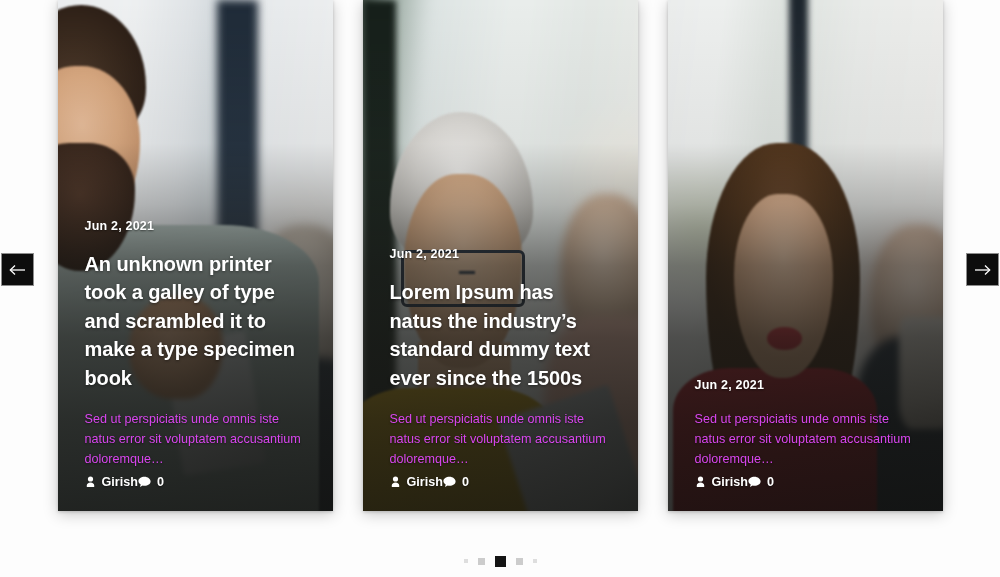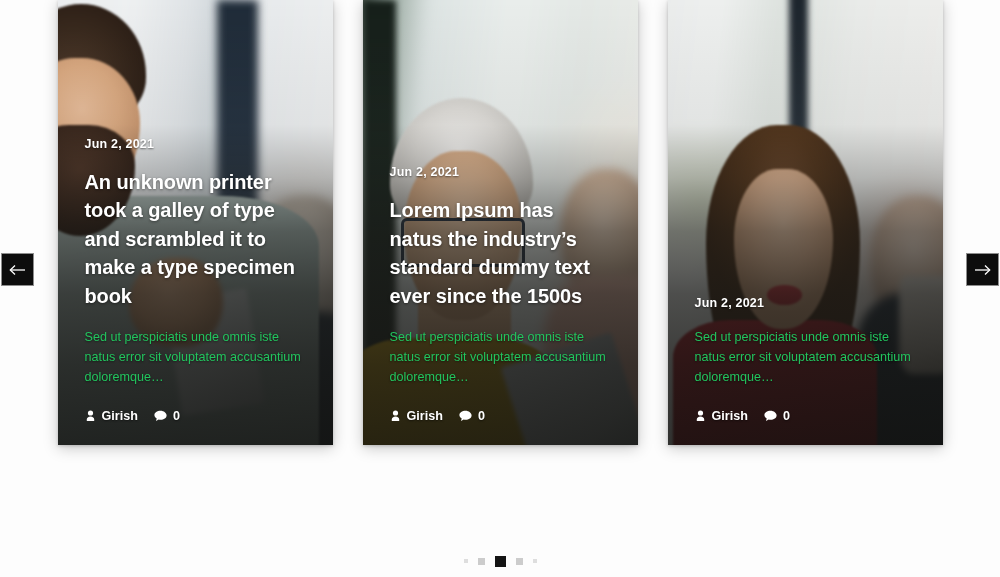--- a/index.html
+++ b/index.html
@@ -24,21 +24,21 @@
     width:1000px; height:540px;
     display:flex;
     align-items:flex-start;
     justify-content:center;
     gap:30px;
   }
 
   .card {
     position:relative;
     width:275px;
-    height:445px;
+    height:511px;
     flex:0 0 275px;
     overflow:hidden;
     background:#2b2b28;
     box-shadow:0 3px 14px rgba(0,0,0,0.22), 0 1px 3px rgba(0,0,0,0.18);
   }
 
   
   .photo {
     position:absolute;
     inset:0;
@@ -260,29 +260,28 @@
     font-weight:700;
     color:#ffffff;
     letter-spacing:-0.1px;
     margin-bottom:17px;
     text-shadow:0 1px 3px rgba(0,0,0,0.45);
   }
 
   .excerpt {
     font-size:12.6px;
     line-height:20px;
-    color:#22c55e;
-    margin-bottom:22px;
+    color:#d946ef;
+    margin-bottom:6px;
     text-shadow:0 1px 2px rgba(0,0,0,0.5);
   }
 
   .meta {
     display:flex;
     align-items:center;
-    gap:16px;
   }
   .meta-item {
     display:flex;
     align-items:center;
     gap:6px;
     font-size:12.6px;
     font-weight:700;
     color:#ffffff;
     text-shadow:0 1px 2px rgba(0,0,0,0.5);
   }

